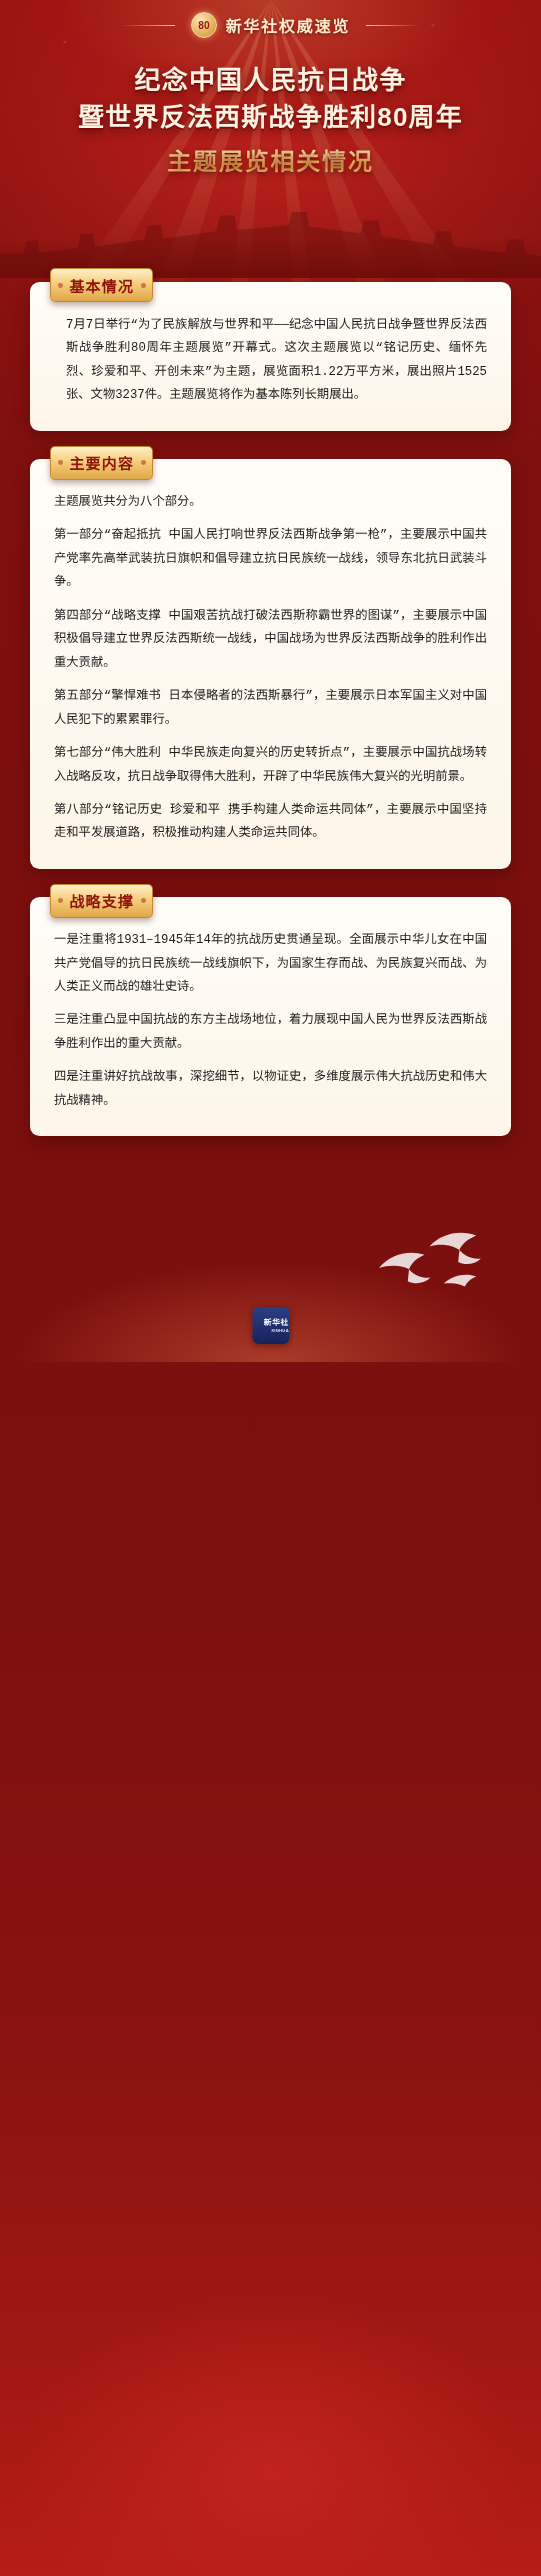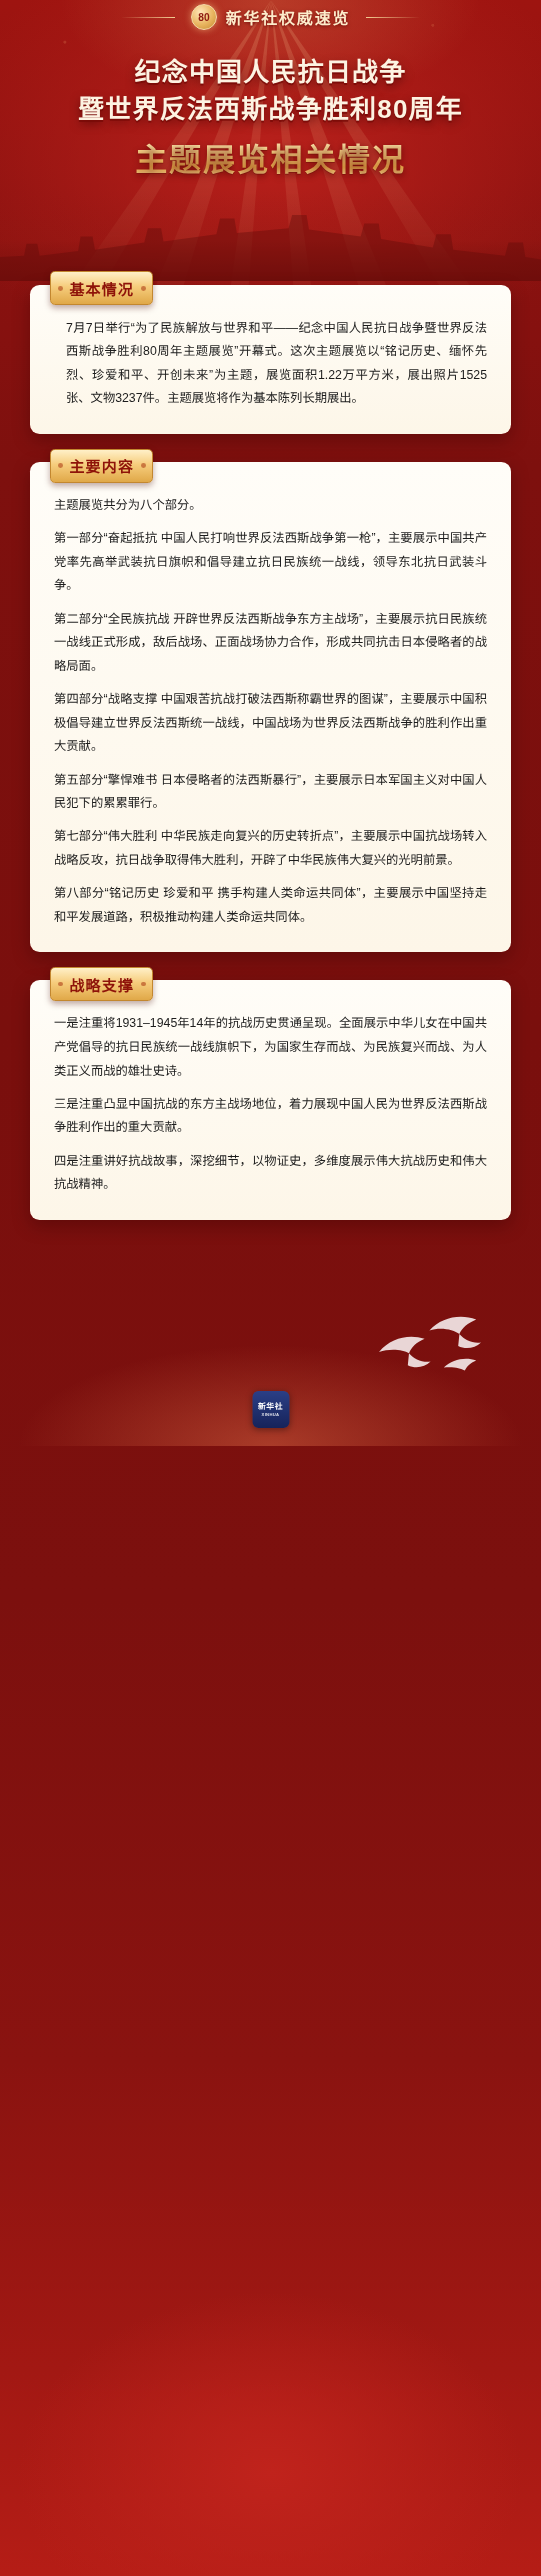--- a/index.html
+++ b/index.html
@@ -29,21 +29,21 @@
       radial-gradient(circle at 12% 10%, rgba(255,190,120,.18) 0 1.2px, rgba(255,190,120,0) 1.8px),
       radial-gradient(circle at 80% 6%, rgba(255,190,120,.14) 0 1.2px, rgba(255,190,120,0) 1.8px),
       radial-gradient(ellipse 301px 156px at 50% 0%, rgba(255,200,120,.20), rgba(255,200,120,0) 70%);
   }
   .rays {
     position: absolute; top: 0; left: 50%; transform: translateX(-50%);
     width: 541px; height: 385px; opacity: .35; pointer-events: none;
   }
 
   
-  .header { position: relative; padding-top: 0; }
+  .header { position: relative; padding-top: 8px; }
   .brandbar {
     position: relative; width: 259px; margin: 0 auto;
     display: flex; align-items: center; justify-content: center; gap: 8.4px;
     height: 34px;
   }
   .brandbar:before, .brandbar:after {
     content: ""; position: absolute; top: 50%; width: 54px; height: 1.2px;
     background: linear-gradient(90deg, rgba(255,214,150,0), #f3cf93);
   }
   .brandbar:before { left: -20.4px; }
@@ -64,21 +64,21 @@
   }
 
   .title-wrap { text-align: center; margin-top: 20.4px; }
   .title-l1, .title-l2 {
     font-size: 26px; font-weight: bold; letter-spacing: 1.2px; line-height: 1.42;
     color: #fdf3e2;
     text-shadow: 0 1.8px 0 rgba(120,10,6,.8), 0 3.6px 9.6px rgba(60,0,0,.55);
   }
   .title-l3 {
     margin-top: 6px;
-    font-size: 32px; font-weight: bold; letter-spacing: 1.8px;
+    font-size: 24px; font-weight: bold; letter-spacing: 1.8px;
     background: linear-gradient(180deg, #fff4d0 0%, #ffd784 42%, #f0b04c 72%, #ffe7b0 100%);
     -webkit-background-clip: text; background-clip: text; color: transparent;
     text-shadow: 0 2.4px 6px rgba(70,0,0,.45);
     filter: drop-shadow(0 1.2px 0 rgba(120,20,8,.6));
   }
 
   .wall {
     position: relative; height: 90px; margin-top: 10.8px;
     background:
       linear-gradient(180deg, rgba(150,25,18,0) 0%, rgba(150,25,18,.25) 55%, rgba(122,16,13,.9) 100%);
@@ -110,37 +110,37 @@
     width: 4.8px; height: 4.8px; border-radius: 50%;
     background: #a8330f; opacity: .55;
   }
   .card-label:before { left: 6.6px; }
   .card-label:after { right: 6.6px; }
 
   .para {
     font-size: 12.3px; line-height: 1.92; color: #1c1c1c;
     text-align: justify; text-justify: inter-ideograph;
     margin-bottom: 9.6px;
-    font-family: Liberation Sans, sans-serif;
+    font-family: Liberation Mono, monospace;
   }
   .para:last-child { margin-bottom: 0; }
 
   
   .footer {
     position: relative; height: 198px;
     background:
       radial-gradient(ellipse 361px 144px at 50% 100%, rgba(255,140,90,.35), rgba(255,140,90,0) 70%);
   }
   .doves { position: absolute; right: 42px; bottom: 58px; opacity: .92; }
   .logo-box {
     position: absolute; left: 50%; bottom: 18px; transform: translateX(-50%);
     width: 37px; height: 37px; border-radius: 6px;
     background: linear-gradient(180deg, #2b3f86, #16235a);
     color: #fff; font-size: 6.6px; font-weight: bold; letter-spacing: 0.6px;
-    display: flex; flex-direction: column; align-items: center; justify-content: center;
+    display: flex; flex-direction: column; align-items: flex-end; justify-content: center;
     line-height: 1.25; text-align: center;
     box-shadow: 0 1.8px 6px rgba(0,0,0,.35);
   }
   .logo-box .cn { font-size: 7.8px; }
   .logo-box .en { font-size: 4.2px; letter-spacing: 0.3px; opacity: .85; }
 </style>
 </head>
 <body>
 
 <div class="page">
@@ -186,21 +186,20 @@
 
   <section class="card">
     <div class="card-label">基本情况</div>
     <p class="para">7月7日举行“为了民族解放与世界和平——纪念中国人民抗日战争暨世界反法西斯战争胜利80周年主题展览”开幕式。这次主题展览以“铭记历史、缅怀先烈、珍爱和平、开创未来”为主题，展览面积1.22万平方米，展出照片1525张、文物3237件。主题展览将作为基本陈列长期展出。</p>
   </section>
 
   <section class="card">
     <div class="card-label">主要内容</div>
     <p class="para">主题展览共分为八个部分。</p>
     <p class="para">第一部分“奋起抵抗  中国人民打响世界反法西斯战争第一枪”，主要展示中国共产党率先高举武装抗日旗帜和倡导建立抗日民族统一战线，领导东北抗日武装斗争。</p>
-    <p class="para">第二部分“全民族抗战  开辟世界反法西斯战争东方主战场”，主要展示抗日民族统一战线正式形成，敌后战场、正面战场协力合作，形成共同抗击日本侵略者的战略局面。</p>
     <p class="para">第四部分“战略支撑  中国艰苦抗战打破法西斯称霸世界的图谋”，主要展示中国积极倡导建立世界反法西斯统一战线，中国战场为世界反法西斯战争的胜利作出重大贡献。</p>
     <p class="para">第五部分“擎悍难书  日本侵略者的法西斯暴行”，主要展示日本军国主义对中国人民犯下的累累罪行。</p>
     <p class="para">第七部分“伟大胜利  中华民族走向复兴的历史转折点”，主要展示中国抗战场转入战略反攻，抗日战争取得伟大胜利，开辟了中华民族伟大复兴的光明前景。</p>
     <p class="para">第八部分“铭记历史 珍爱和平 携手构建人类命运共同体”，主要展示中国坚持走和平发展道路，积极推动构建人类命运共同体。</p>
   </section>
 
   <section class="card">
     <div class="card-label">战略支撑</div>
     <p class="para">一是注重将1931–1945年14年的抗战历史贯通呈现。全面展示中华儿女在中国共产党倡导的抗日民族统一战线旗帜下，为国家生存而战、为民族复兴而战、为人类正义而战的雄壮史诗。</p>
     <p class="para">三是注重凸显中国抗战的东方主战场地位，着力展现中国人民为世界反法西斯战争胜利作出的重大贡献。</p>

